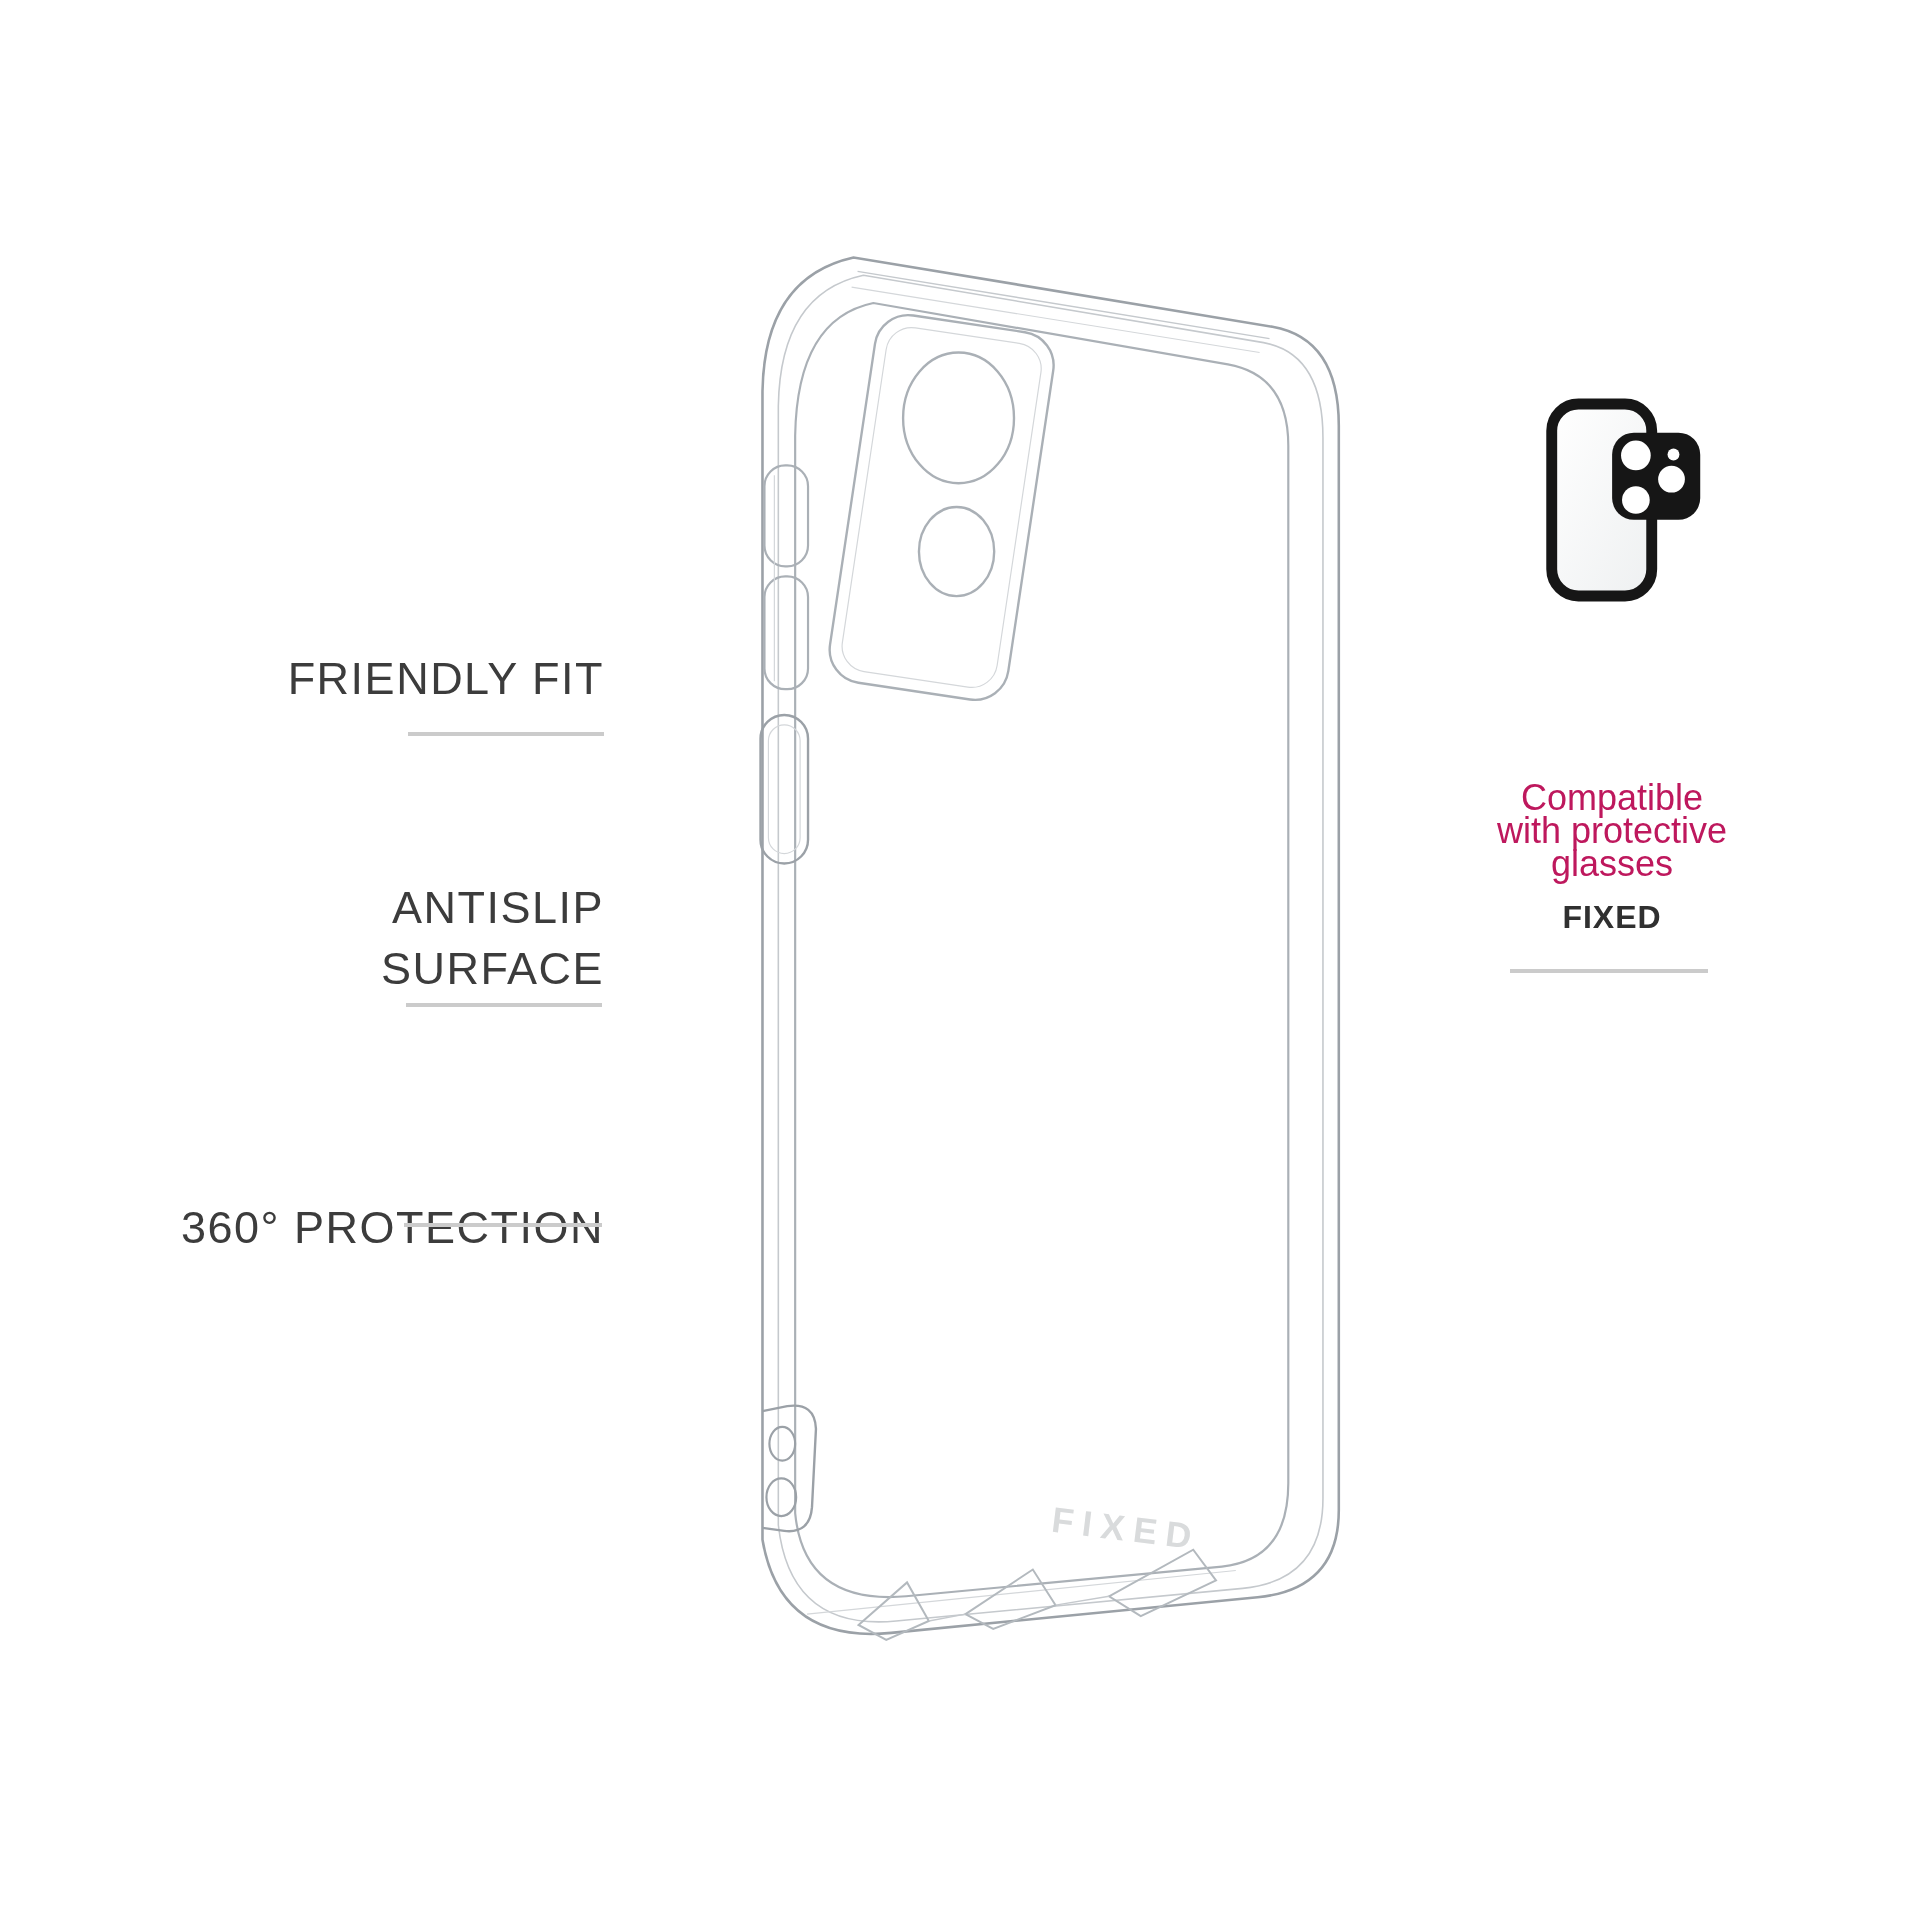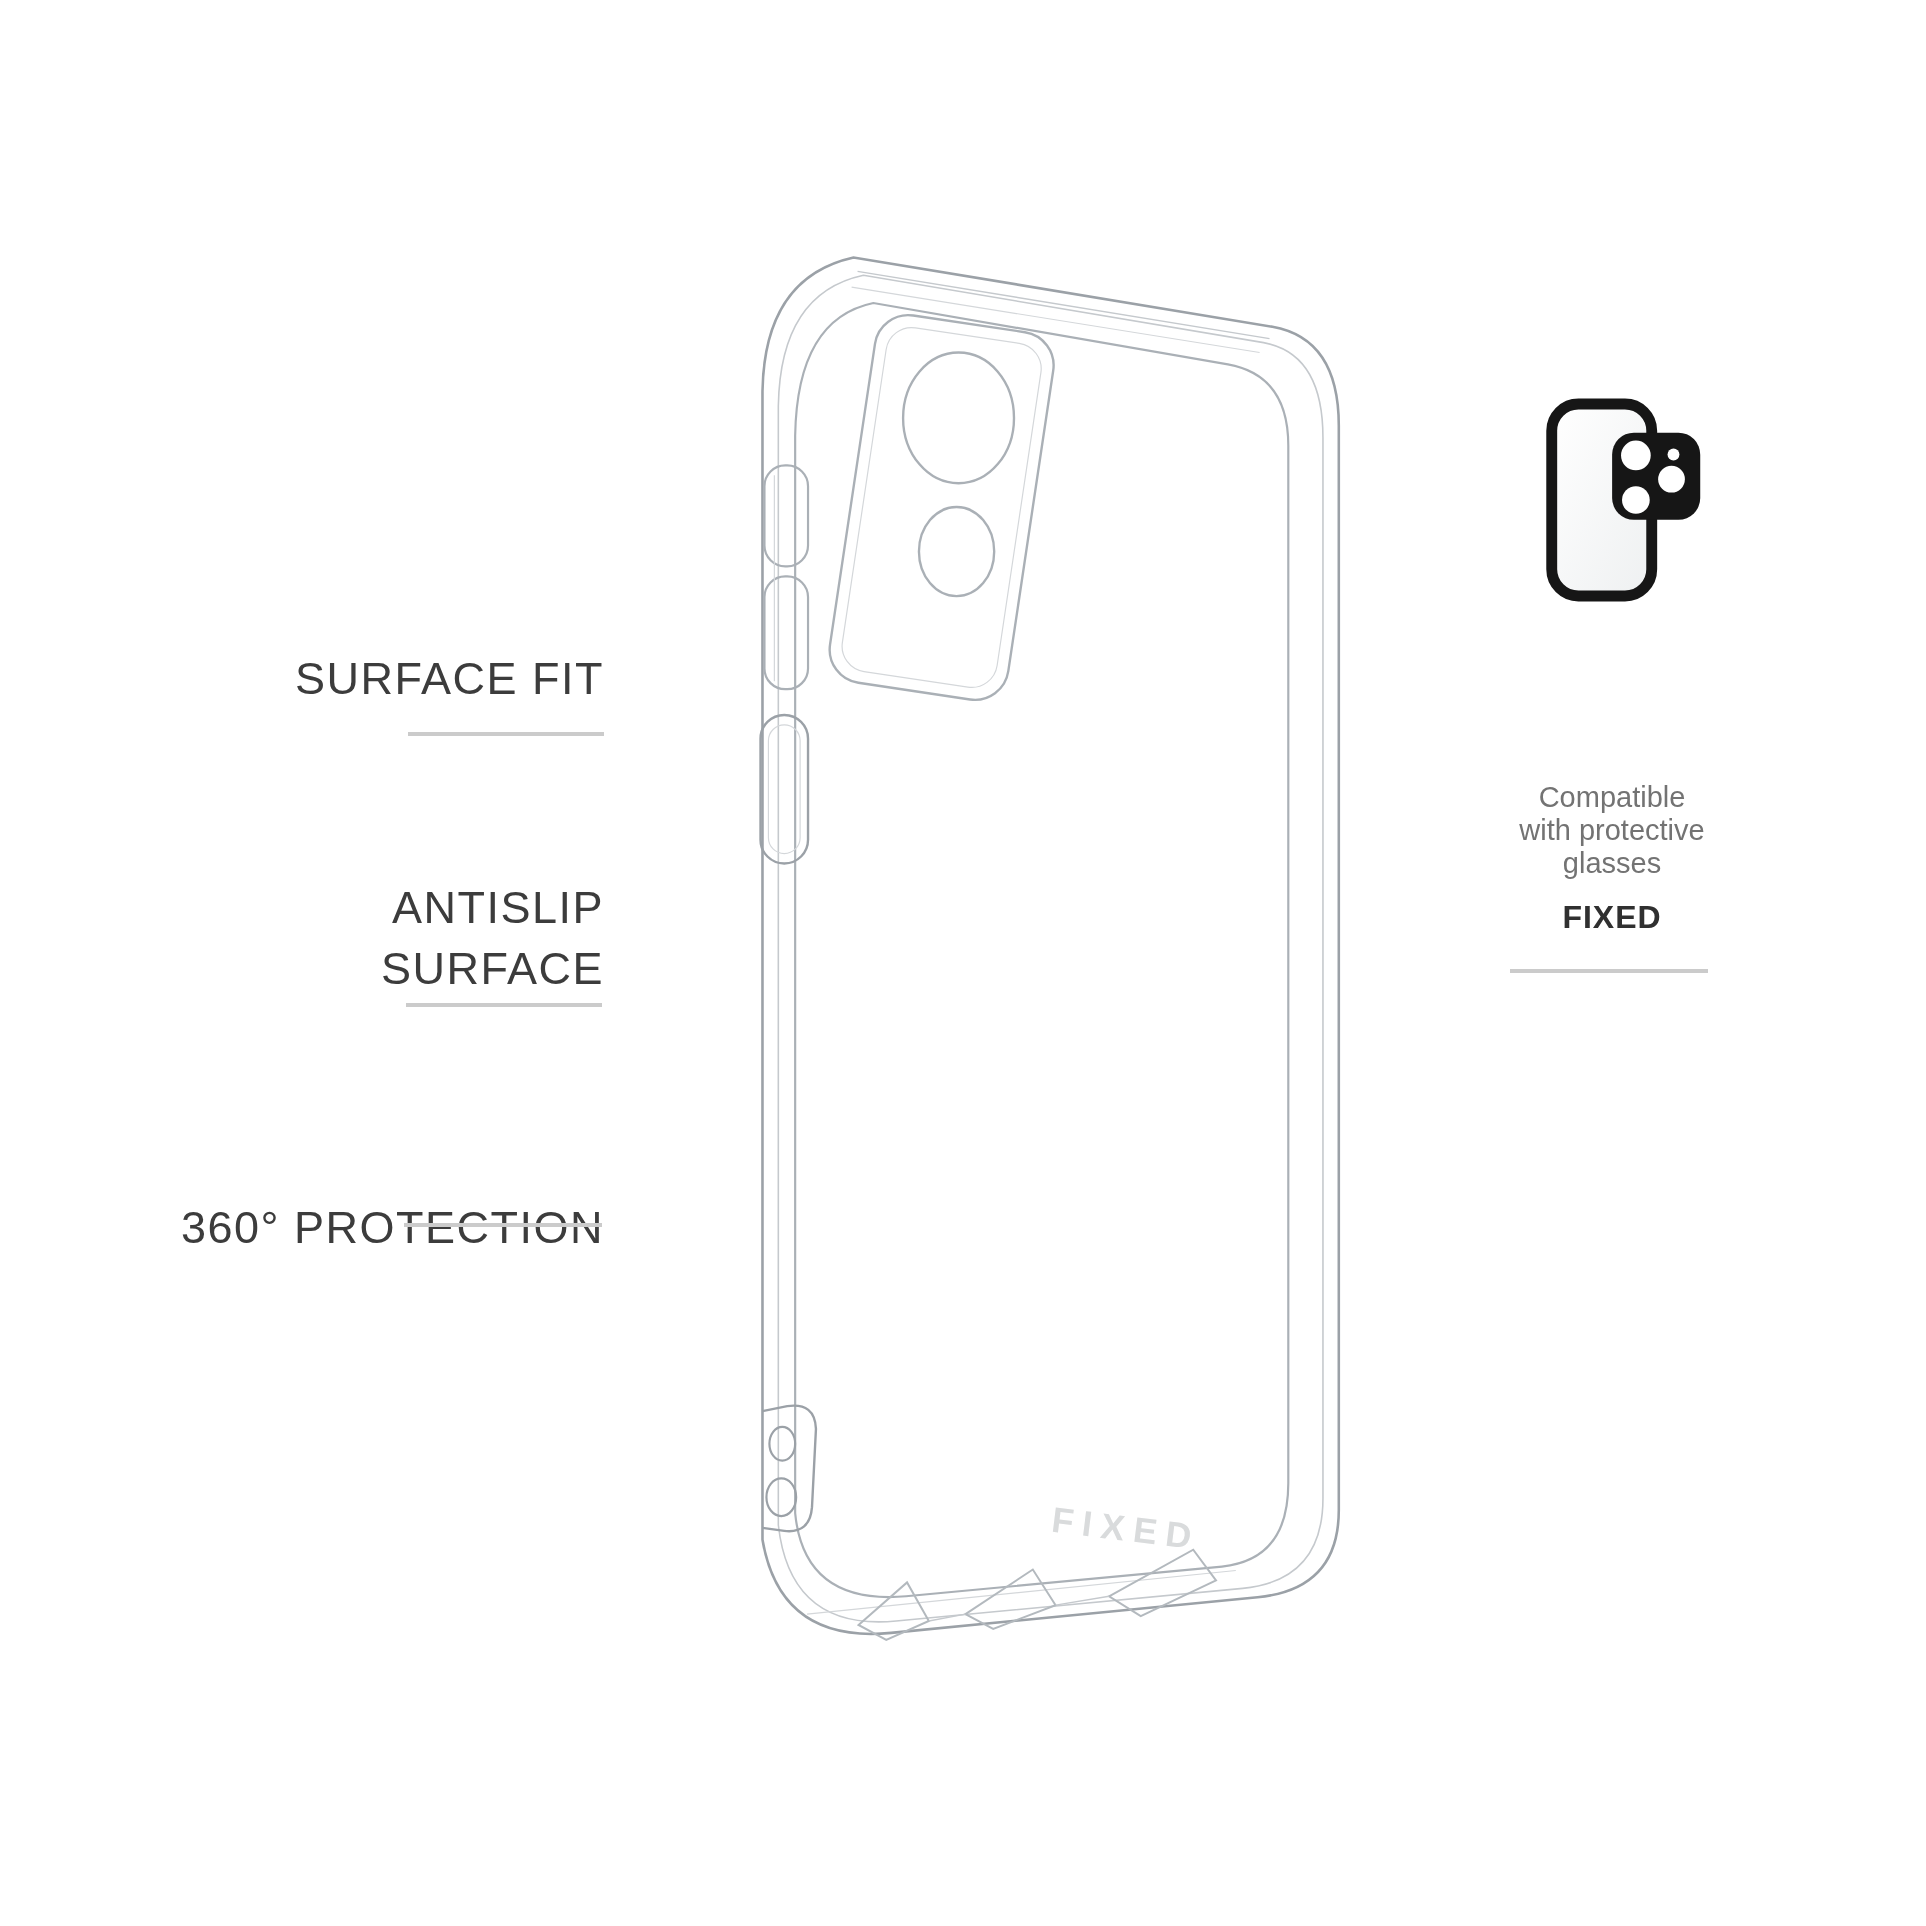--- a/index.html
+++ b/index.html
@@ -25,21 +25,21 @@
     white-space: nowrap;
   }
   .feature-underline {
     position: absolute;
     height: 4px;
     background: #cbcbcb;
   }
   
   .rp { position: absolute; left: 1414px; width: 396px; text-align: center; color: #303030; }
   .rp-title { top: 657px; font-size: 38px; font-weight: 700; letter-spacing: 1px; line-height: 49px; }
-  .rp-sub   { top: 781px; font-size: 29px; font-weight: 400; color: #737373; line-height: 33px; }
+  .rp-sub   { top: 781px; font-size: 36px; font-weight: 400; color: #be185d; line-height: 33px; }
   .rp-brand { top: 897px; font-size: 32px; font-weight: 700; letter-spacing: 1px; line-height: 40px; }
   .rp-line  {
     position: absolute; left: 1510px; top: 969px;
     width: 198px; height: 4px; background: #cbcbcb;
   }
   .icon-wrap { position: absolute; left: 1525px; top: 386px; width: 198px; height: 228px; }
   .case-svg { position: absolute; left: 0; top: 0; }
 </style>
 </head>
 <body>
@@ -93,21 +93,21 @@
       <path d="M 867 1641 L 916 1598 L 938 1637 L 895 1656 Z"></path>
       <path d="M 975 1630 L 1043 1585 L 1066 1621 L 1003 1645 Z"></path>
       <path d="M 1120 1612 L 1205 1565 L 1228 1596 L 1152 1632 Z"></path>
       <path d="M 938 1637 L 975 1630 M 1066 1621 L 1120 1612" stroke="#c5c9cd" stroke-width="1.4"></path>
     </g>
 
     <text x="1137" y="1556" transform="rotate(7 1137 1545)" font-family="Liberation Sans, sans-serif" font-size="36" font-weight="700" letter-spacing="9" fill="#d9dbdc" text-anchor="middle">FIXED</text>
   </svg>
 
   <div class="feature" style="top:648px">
-    <span>SURFACE FIT</span>
+    <span>FRIENDLY FIT</span>
   </div>
   <div class="feature-underline" style="left:408px; top:732px; width:196px"></div>
 
   <div class="feature" style="top:877px">
     <div>ANTISLIP</div>
     <div>SURFACE</div>
   </div>
   <div class="feature-underline" style="left:406px; top:1003px; width:196px"></div>
 
   <div class="feature" style="top:1197px">

